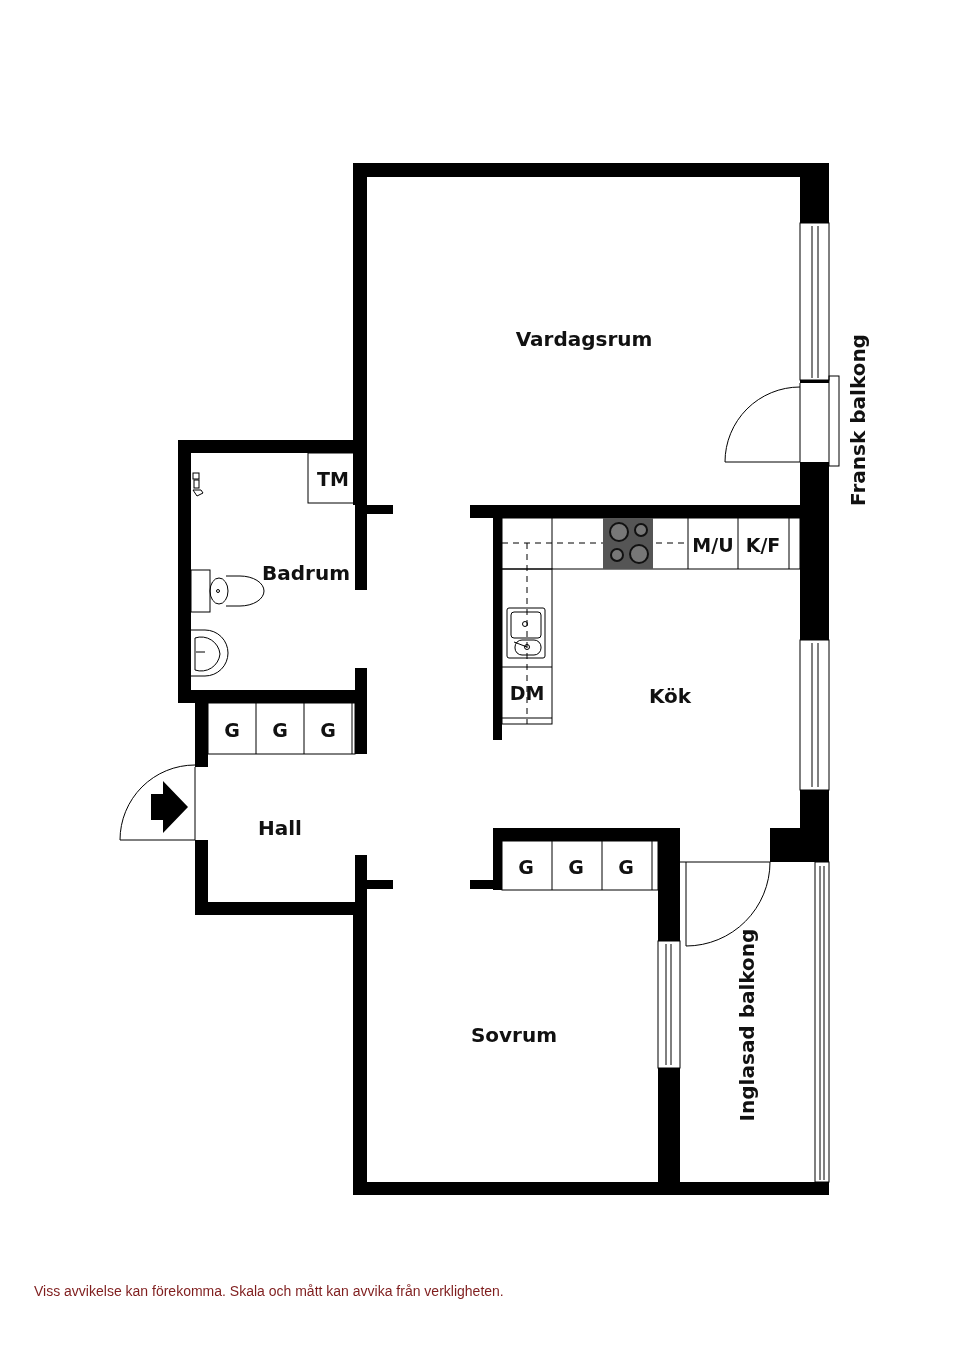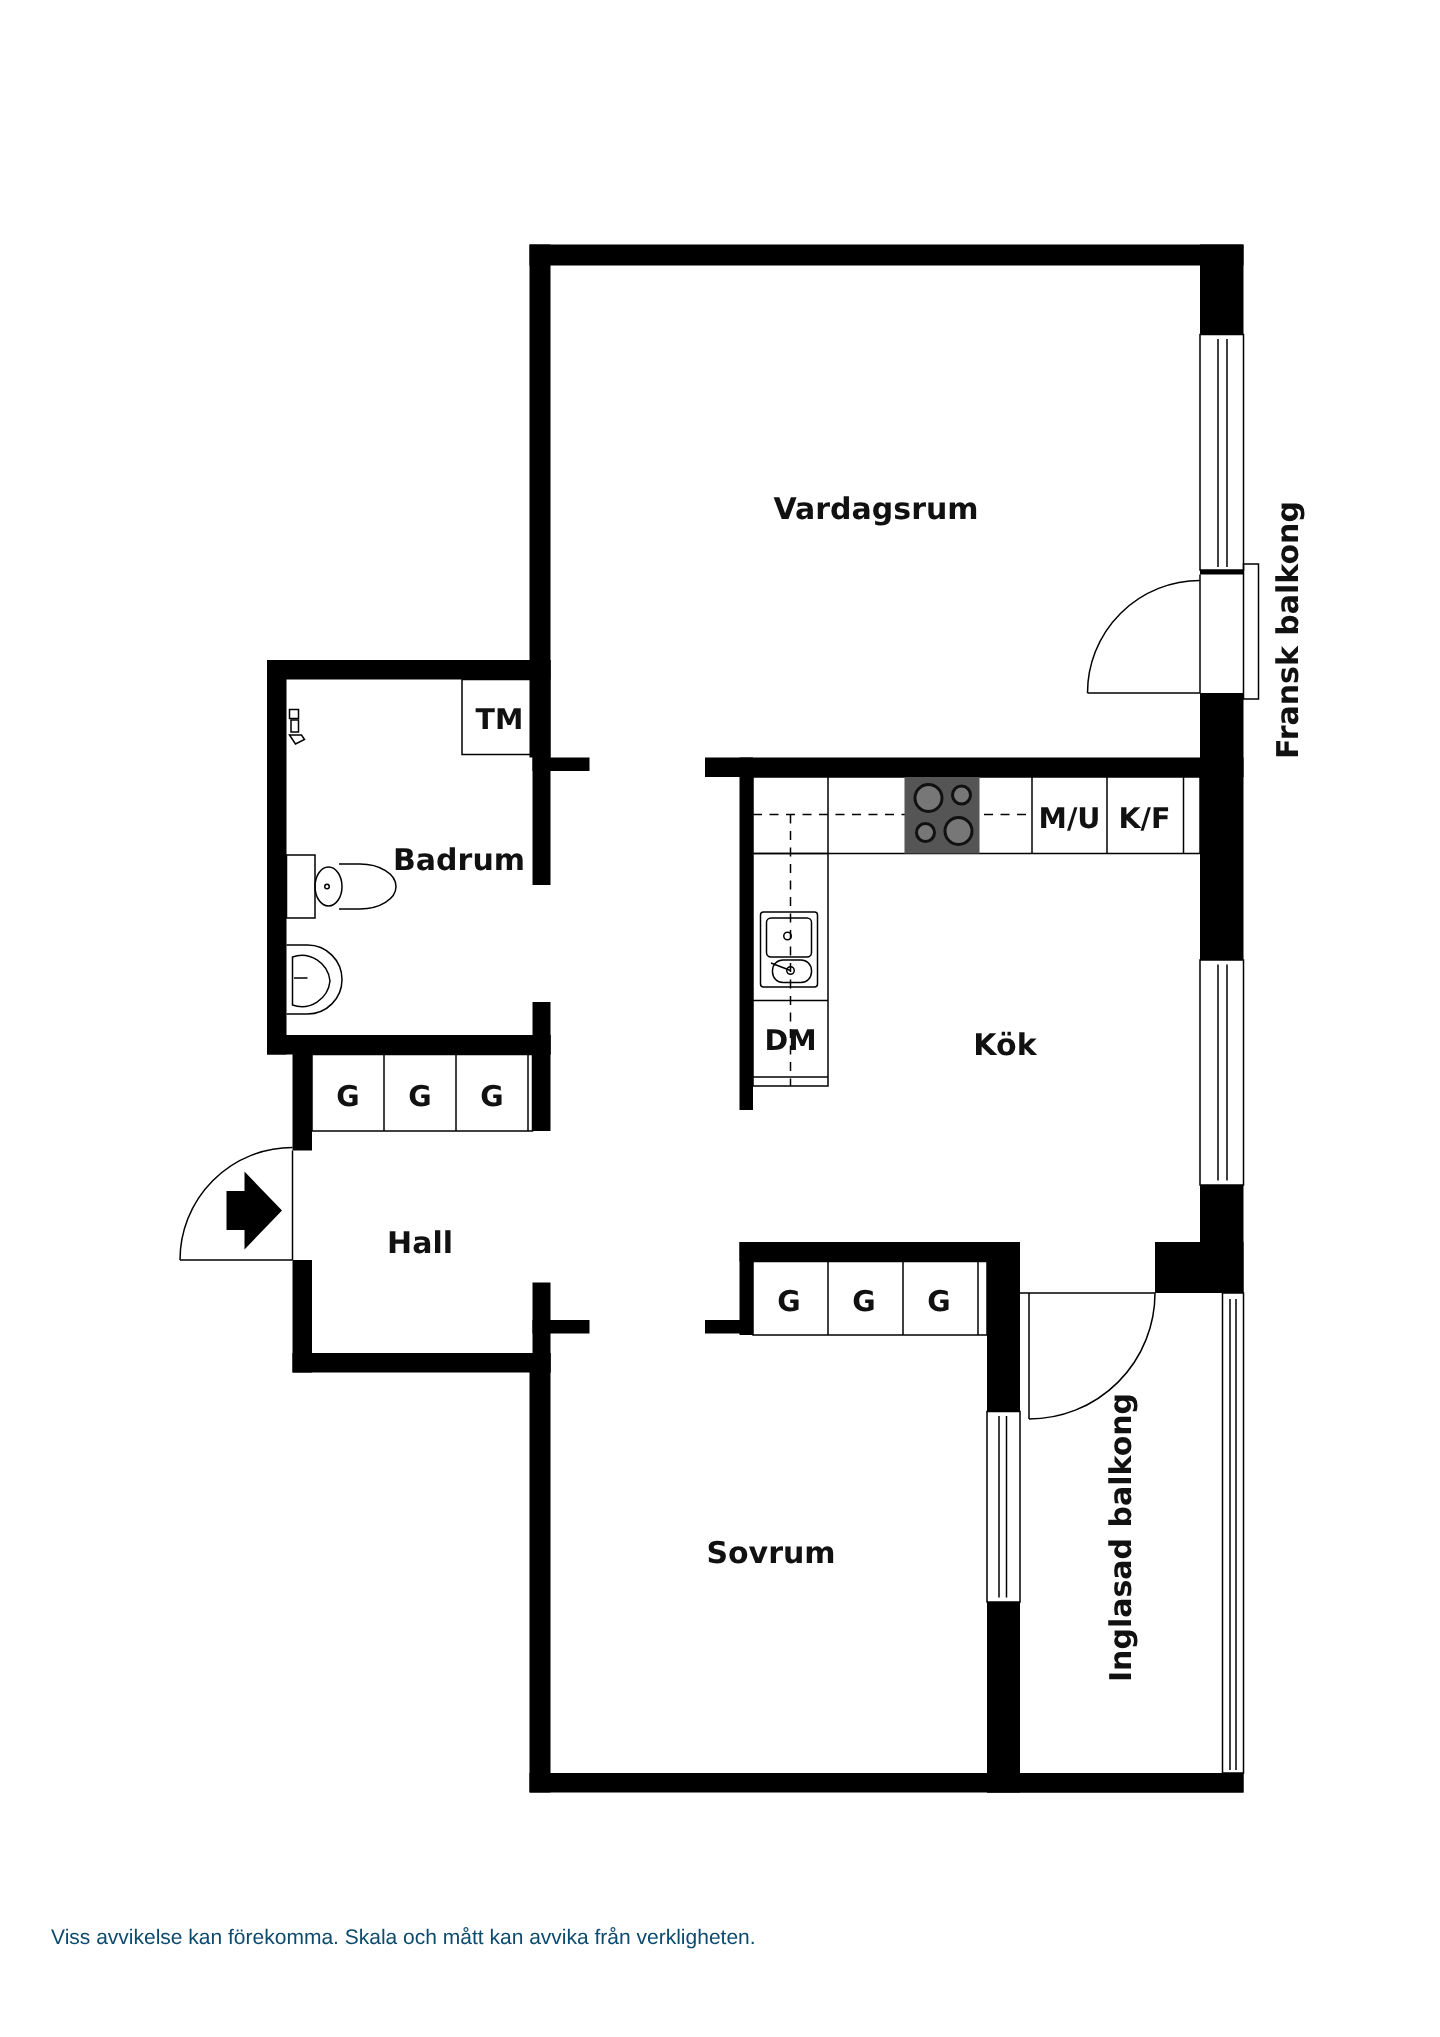--- a/index.html
+++ b/index.html
@@ -1,20 +1,20 @@
 <!DOCTYPE html>
 <html><head>
 <meta charset="utf-8">
 <style>
   html, body { margin:0; padding:0; background:#ffffff; }
   body { width:960px; height:1358px; position:relative; overflow:hidden; font-family:"DejaVu Sans", sans-serif; }
   svg { position:absolute; left:0; top:0; }
   .room-label { font-family:"DejaVu Sans", sans-serif; font-weight:bold; font-size:20px; fill:#111; }
   .fix-label { font-family:"DejaVu Sans", sans-serif; font-weight:bold; font-size:19px; fill:#111; }
-  .disclaimer { position:absolute; left:34px; top:1283px; font-family:"Liberation Sans", sans-serif; font-size:14px; color:#0c4a6e; }
+  .disclaimer { position:absolute; left:34px; top:1283px; font-family:"Liberation Sans", sans-serif; font-size:14px; color:#7f1d1d; }
 </style>
 </head>
 <body>
 
 <svg width="960" height="1358" viewBox="0 0 960 1358">
 
   <g fill="#000">
 
     <rect x="353" y="163" width="476" height="14"></rect>
 

